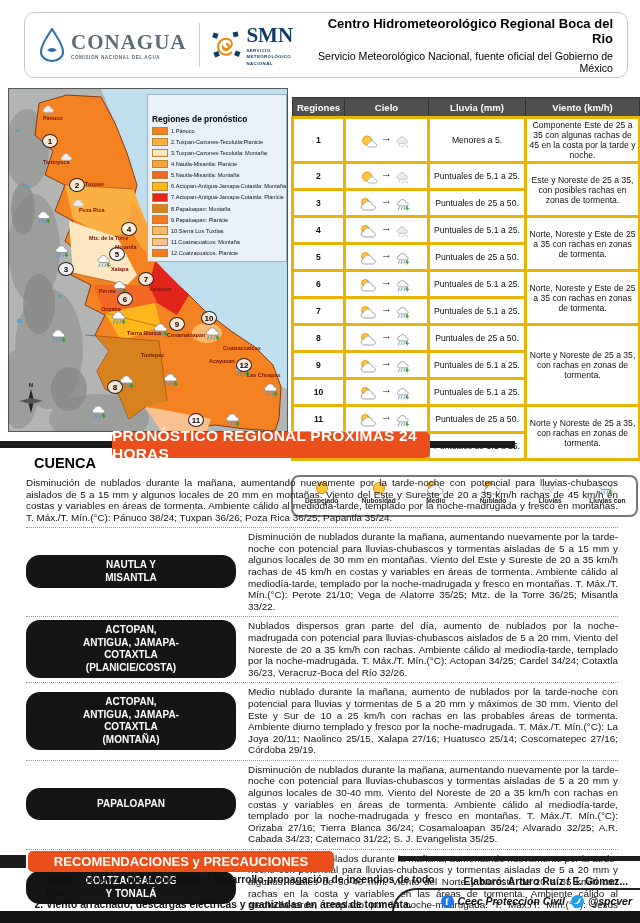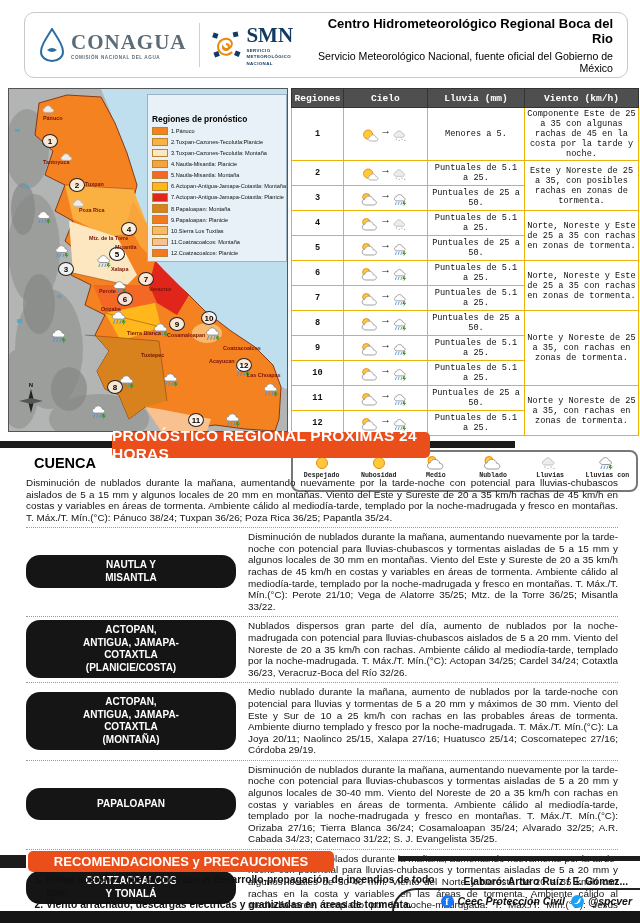--- a/index.html
+++ b/index.html
@@ -26,25 +26,25 @@
        border:1px solid #9db4c0;padding:19px 4px 4px;box-sizing:border-box;}
   .ml-title{font-size:8.4px;font-weight:bold;color:#000;margin-bottom:2px;}
   .ml-row{display:flex;align-items:center;gap:3px;margin-top:2.6px;}
   .ml-sw{width:14px;height:6.5px;flex:0 0 14px;border:.5px solid #b9862f;}
   .ml-lab{font-size:5.6px;color:#111;white-space:nowrap;}
   .mk{position:absolute;width:14px;height:12px;border:1px solid #222;border-radius:50%;
       background:rgba(255,255,255,.8);font-size:8px;font-weight:bold;color:#000;
       display:flex;align-items:center;justify-content:center;transform:translate(-50%,-50%);}
   .city{position:absolute;font-size:5.4px;font-weight:bold;color:#7a1208;white-space:nowrap;}
   
-  .tblwrap{position:absolute;left:291px;top:88px;width:347px;font-family:Liberation Mono, monospace;}
+  .tblwrap{position:absolute;left:291px;top:97px;width:347px;}
   table.fx{border-collapse:collapse;width:347px;table-layout:fixed;}
   table.fx th{background:#4f4f4f;color:#fff;font-size:9.6px;font-weight:bold;border:1px solid #333;
       height:18px;padding:0;}
-  table.fx td{border:1px solid #eab308;font-size:8.6px;text-align:center;padding:1px 2px;height:22px;
+  table.fx td{border:3px solid #eab308;font-size:8.6px;text-align:center;padding:1px 2px;height:22px;
       color:#111;background:#fff;}
   td.reg{background:#e3e3e3;font-weight:bold;font-size:9.5px;}
   td.cielo{white-space:nowrap;}
   .arr{font-size:11px;font-weight:bold;vertical-align:3px;margin:0 1px;color:#111;}
   .wxi{vertical-align:middle;}
   
   .wx-legend{margin-top:14px;width:347px;height:42px;border:2px solid #777;border-radius:8px;
       box-sizing:border-box;display:flex;align-items:flex-start;justify-content:space-around;padding-top:3px;}
   .wxl-item{display:flex;flex-direction:column;align-items:center;width:52px;}
   .wxl-lab{font-size:6.6px;font-weight:bold;color:#222;margin-top:1px;white-space:nowrap;}

